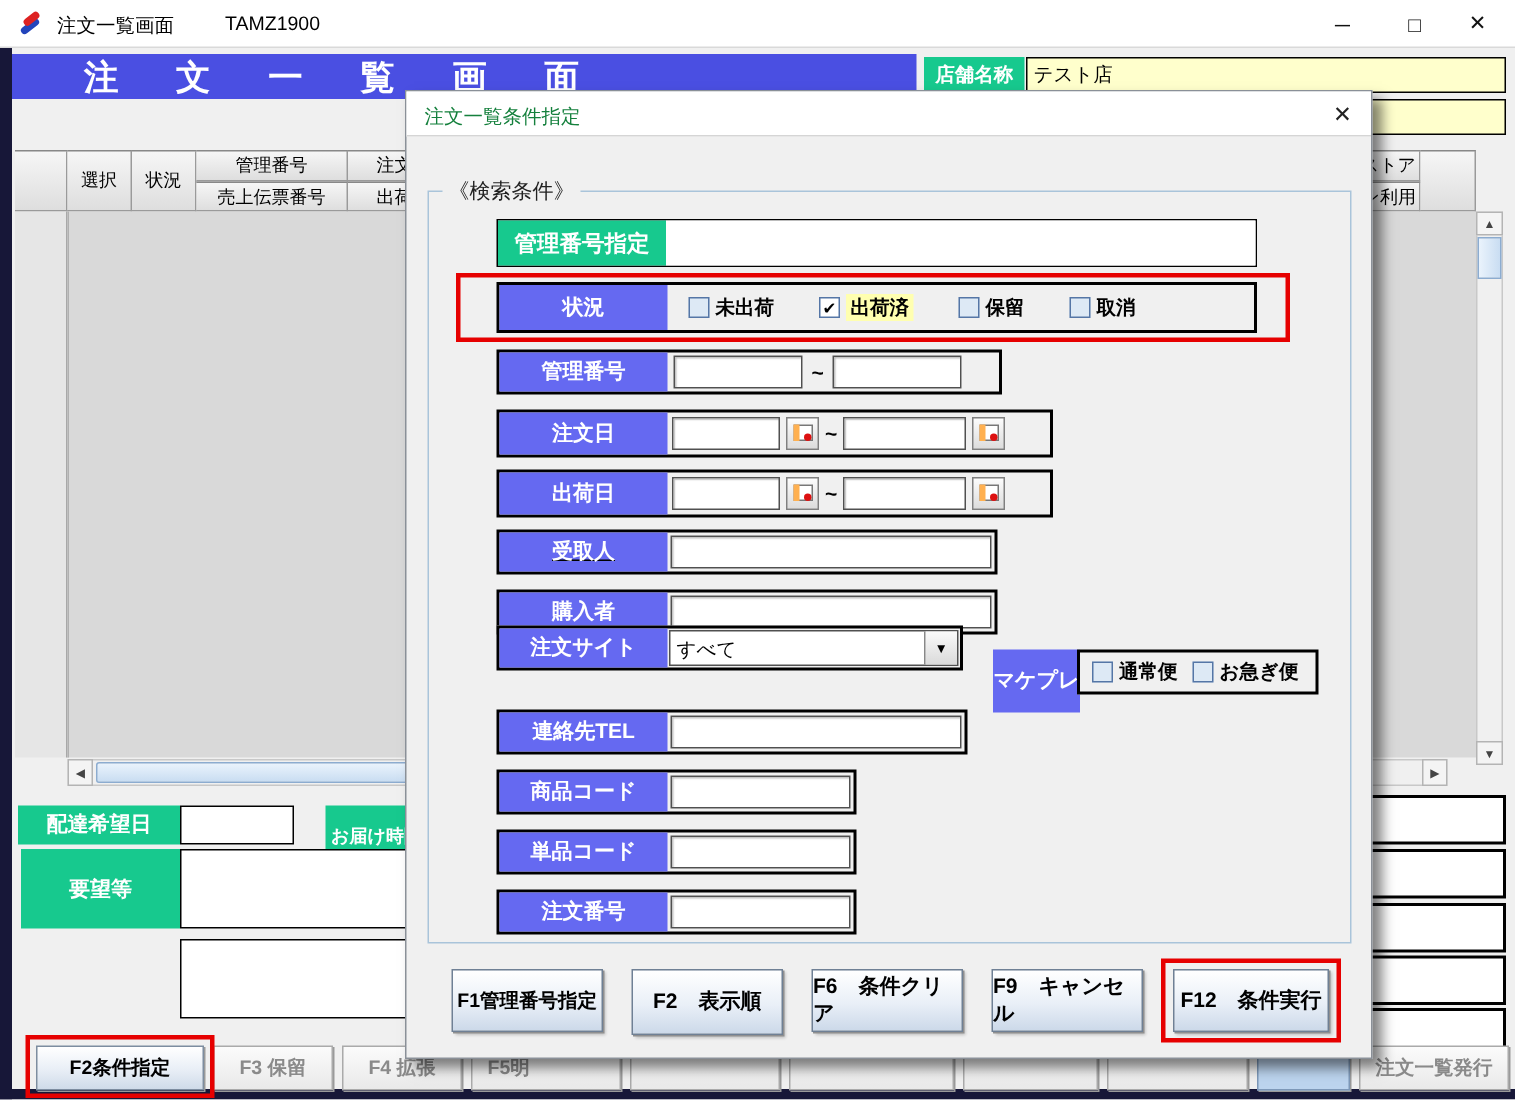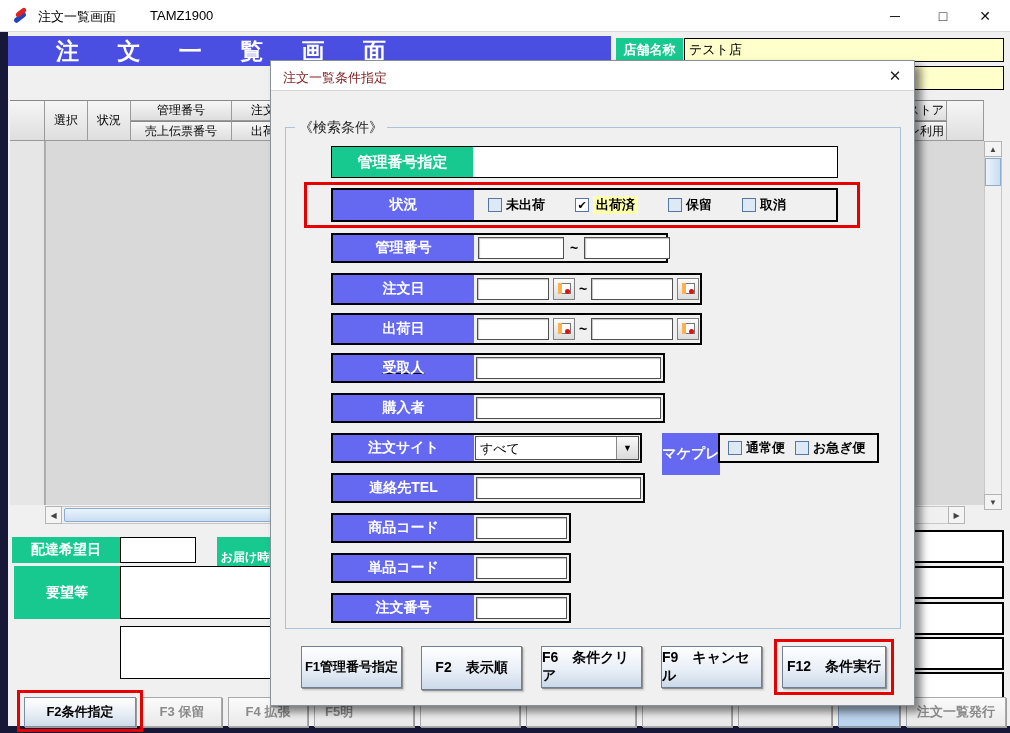--- a/index.html
+++ b/index.html
@@ -47,28 +47,28 @@
   
   .fbtn { background:linear-gradient(#ffffff,#e8eef6 55%,#cfdbe9); border:1px solid #7d8da0; box-shadow:1px 1px 0 #9a9a9a;
           display:flex; align-items:center; justify-content:center; font-size:13px; font-weight:bold; color:#000; }
   .fbtn.disabled { color:#8a8a8a; background:linear-gradient(#fbfbfb,#e9e9e9); border-color:#aaa; }
   .fbtn.activeblue { background:#bcd4ee; border-color:#7d98b8; }
 
   
   .dialog { left:270px; top:60px; width:645px; height:646px; background:#f0f0f0; border:1px solid #8a9098;
             box-shadow:6px 6px 8px rgba(0,0,0,0.5); z-index:20; }
   .dlg-titlebar { left:0; top:0; width:100%; height:30px; background:#fff; border-bottom:1px solid #d5d5d5; }
-  .dlg-title { left:12px; top:8px; font-size:13px; color:#7f1d1d; }
+  .dlg-title { left:12px; top:8px; font-size:13px; color:#15803d; }
   .dlg-close { left:608px; top:3px; width:32px; height:24px; display:flex; align-items:center; justify-content:center; font-size:15px; color:#222; }
   .groupbox { left:14px; top:66px; width:616px; height:502px; border:1px solid #a9c4da; }
   .group-legend { left:24px; top:58px; background:#f0f0f0; padding:0 4px; font-size:14px; color:#222; }
 
   .row-box { border:2px solid #000; display:flex; align-items:stretch; background:#f0f0f0; }
   .lbl-blue { background:#6569f1; color:#fff; font-weight:bold; font-size:14px;
-              display:flex; align-items:center; justify-content:center; width:141px; flex:none; }
+              display:flex; align-items:center; justify-content:center; width:112px; flex:none; }
   .dlg-input { background:#fff; border:1px solid #505050; box-shadow:inset 1px 1px 1px rgba(0,0,0,0.25); }
   .chk { width:14px; height:14px; background:#dde9f5; border:1px solid #5576a6; flex:none;
          display:flex; align-items:center; justify-content:center; font-size:11px; font-weight:bold; color:#000; }
   .chk.checked { background:#fff; }
   .chk-item { display:flex; align-items:center; gap:4px; font-size:13px; font-weight:bold; color:#000; }
   .hl-yellow { background:#ffffb0; padding:0 3px; }
   .tilde { font-size:14px; font-weight:bold; color:#000; align-self:center; }
 
   .calbtn { width:22px; height:22px; background:linear-gradient(#fcfcfc,#dcdcdc); border:1px solid #808080;
             position:relative; flex:none; align-self:center; }
@@ -250,21 +250,21 @@
     <div class="abs row-box" style="left:60px;top:292px;width:334px;height:30px;text-decoration:underline;">
       <div class="lbl-blue">受取人</div>
       <div class="dlg-input" style="flex:1;margin:2px;"></div>
     </div>
 
     <div class="abs row-box" style="left:60px;top:332px;width:334px;height:30px;">
       <div class="lbl-blue">購入者</div>
       <div class="dlg-input" style="flex:1;margin:2px;"></div>
     </div>
 
-    <div class="abs row-box" style="left:60px;top:372px;width:311px;height:30px;">
+    <div class="abs row-box" style="left:60px;top:356px;width:311px;height:30px;">
       <div class="lbl-blue">注文サイト</div>
       <div style="flex:1;display:flex;margin:1px;border:1px solid #505050;background:#fff;">
         <span style="flex:1;font-size:13px;padding:3px 0 0 4px;">すべて</span>
         <div class="dd-arrow">▼</div>
       </div>
     </div>
     <div class="abs lbl-blue" style="left:391px;top:372px;width:58px;height:42px;position:absolute;">マケプレ</div>
     <div class="abs row-box" style="left:447px;top:372px;width:161px;height:30px;">
       <div style="flex:1;display:flex;align-items:center;gap:10px;padding-left:8px;">
         <div class="chk-item">

